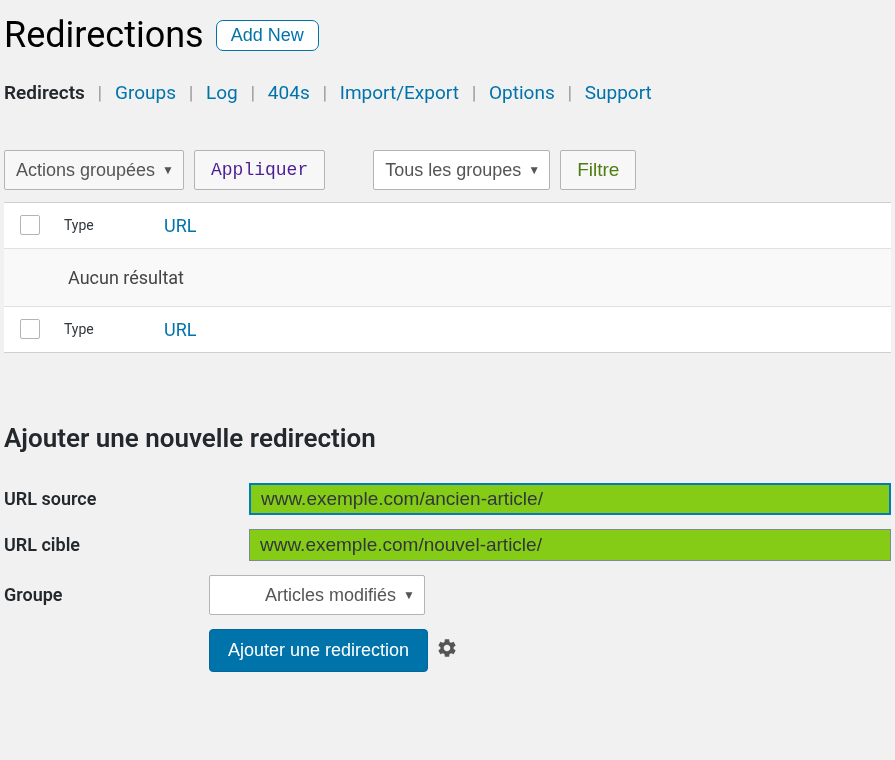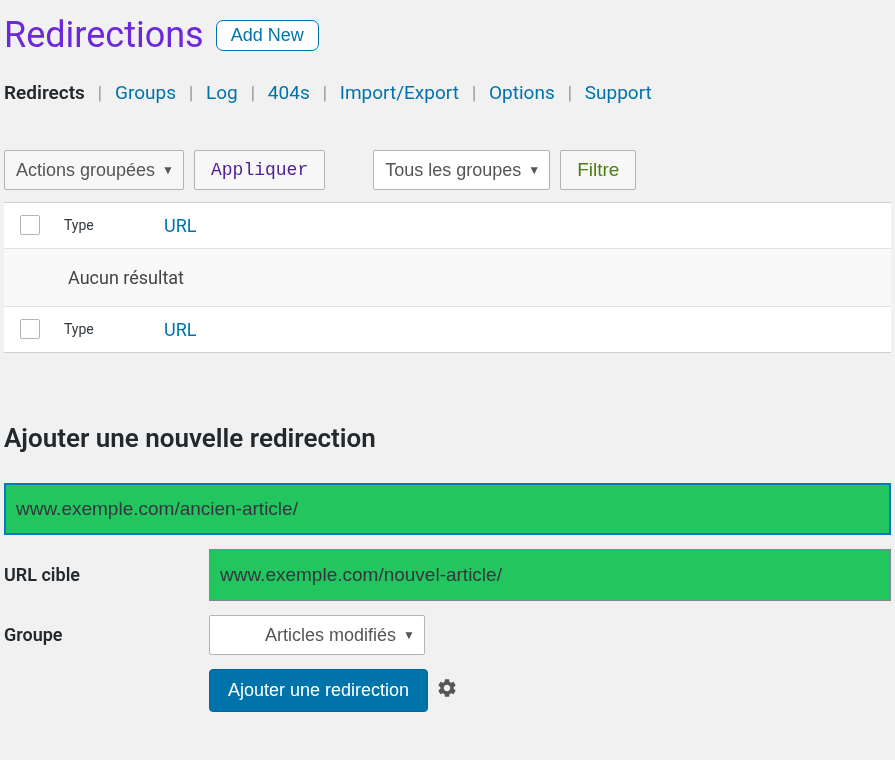--- a/index.html
+++ b/index.html
@@ -15,21 +15,21 @@
     }
     .page-title-row {
       display: flex;
       align-items: center;
       gap: 12px;
       padding: 12px 0 20px 0;
     }
     h1.page-title {
       font-size: 36px;
       font-weight: 400;
-      color: #6d28d9;
+      color: #000000;
       line-height: 1.3;
     }
     .add-new-button {
       background: #fff;
       border: 1px solid #0073aa;
       color: #0073aa;
       padding: 4px 14px;
       font-size: 18px;
       border-radius: 7px;
       cursor: pointer;
@@ -171,23 +171,24 @@
       width: 205px;
       font-size: 18px;
       font-weight: 600;
       color: #23282d;
     }
     .text-input {
       flex: 1;
       font-size: 19px;
       padding: 6px 10px;
       border: 1px solid #7e8993;
-      background: #22c55e;
+      background: #84cc16;
       color: #32373c;
-      height: 52px;
+      height: 32px;
+      margin-left: 40px;
     }
     .text-input.focused {
       border: 2px solid #007cba;
       outline: none;
     }
     .group-field-select {
       width: 216px;
       font-size: 18px;
       padding: 6px 28px 6px 10px;
     }
@@ -267,20 +268,21 @@
       <div class="checkbox"></div>
       <div class="col-type">Type</div>
       <div class="col-url">URL</div>
     </div>
   </div>
 
   <div class="form-section">
     <h2 class="form-heading">Ajouter une nouvelle redirection</h2>
 
     <div class="form-row">
+      <label class="form-label">URL source</label>
       <input type="text" class="text-input focused" value="www.exemple.com/ancien-article/" style="">
     </div>
 
     <div class="form-row">
       <label class="form-label">URL cible</label>
       <input type="text" class="text-input" value="www.exemple.com/nouvel-article/" style="">
     </div>
 
     <div class="form-row">
       <label class="form-label">Groupe</label>

